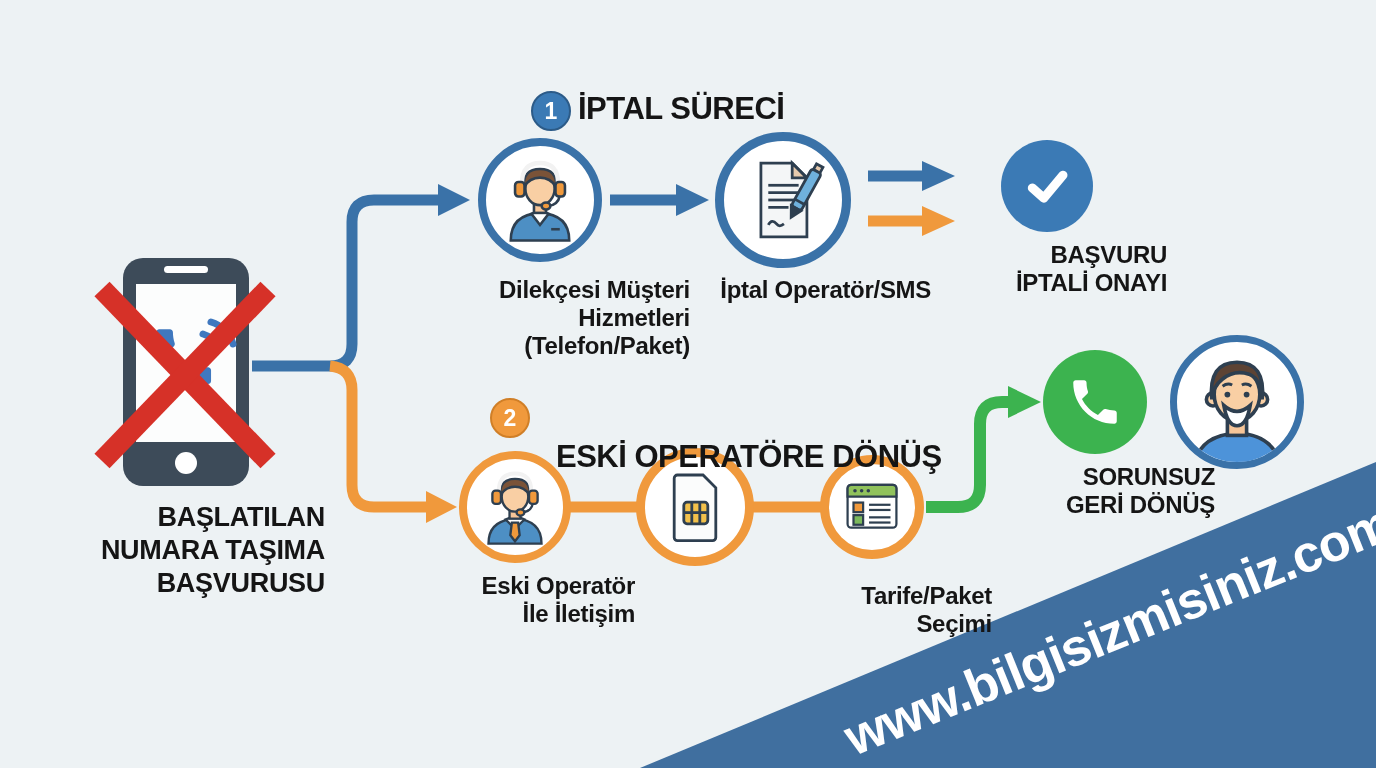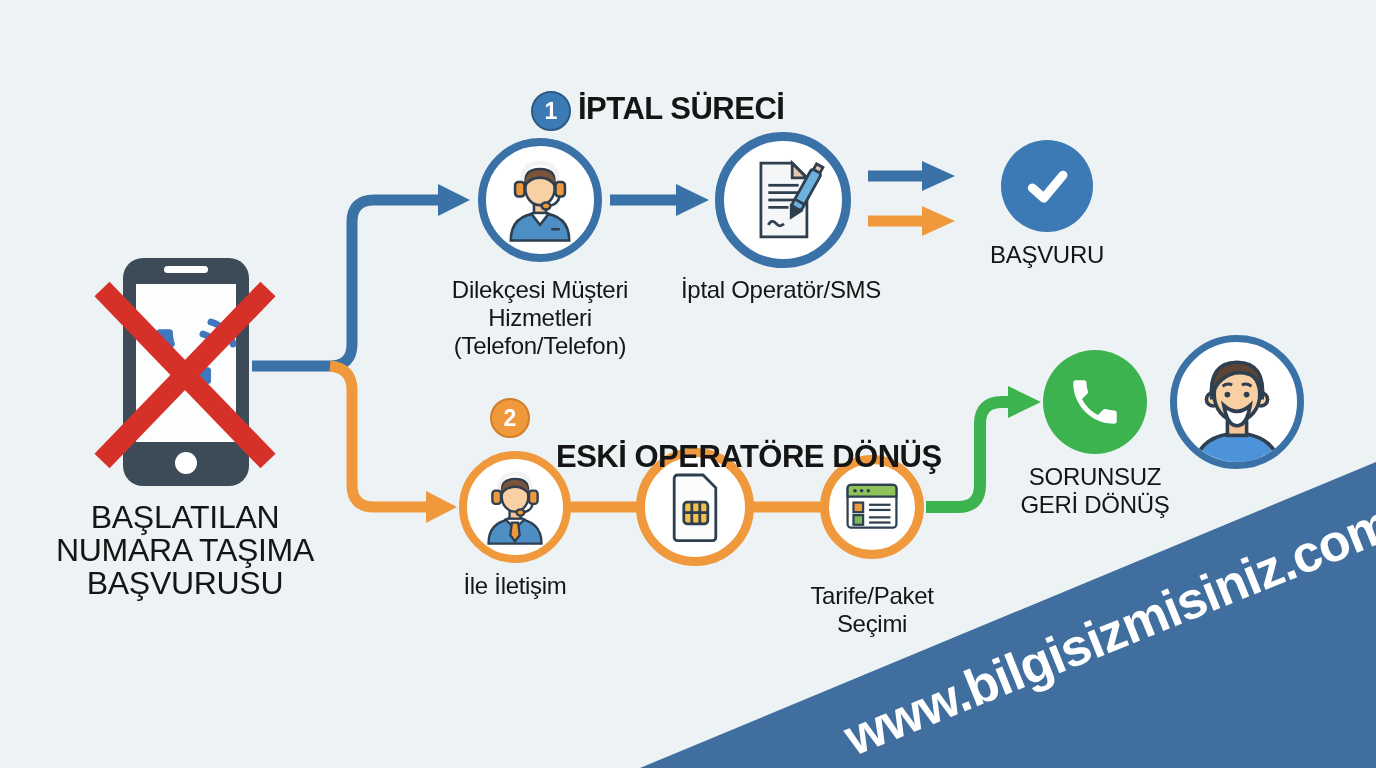--- a/index.html
+++ b/index.html
@@ -30,24 +30,24 @@
     display:flex;align-items:center;justify-content:center;
     color:#fff;font-size:23px;font-weight:700;
   }
   .badge-blue{background:var(--blue-fill);border:2px solid #2c5b88;}
   .badge-orange{background:var(--orange);border:2px solid #d07f27;}
   .title{
     position:absolute;z-index:3;color:var(--ink);font-weight:700;
     font-size:31px;letter-spacing:-0.5px;line-height:40px;white-space:nowrap;
   }
   .lbl{
-    position:absolute;z-index:3;color:var(--ink);font-weight:400;
-    font-size:24px;line-height:28px;text-align:center;letter-spacing:-0.3px;
-  }
-  .lbl-big{font-size:32px;line-height:33px;}
+    position:absolute;z-index:3;color:var(--ink);font-weight:700;
+    font-size:24px;line-height:28px;text-align:right;letter-spacing:-0.3px;
+  }
+  .lbl-big{font-size:27px;line-height:33px;}
   #watermark{
     position:absolute;left:1118px;top:630px;z-index:4;
     transform:translate(-50%,-50%) rotate(-22deg);
     color:#fff;font-size:52px;font-weight:700;white-space:nowrap;letter-spacing:-1px;
   }
   .avatar-node{overflow:hidden;}
 </style>
 </head>
 <body>
 
@@ -219,30 +219,32 @@
         <circle cx="42" cy="38" r="2.4" fill="var(--outline)" stroke="none"></circle>
         <circle cx="58" cy="38" r="2.4" fill="var(--outline)" stroke="none"></circle>
         <path d="M39 47 Q50 57 61 47 Q58 64 50 64 Q42 64 39 47 Z" fill="#fff"></path>
       </g>
     </svg>
   </div>
 
   <div class="lbl" style="left:390px;top:276px;width:300px;">
     <div>Dilekçesi Müşteri</div>
     <div>Hizmetleri</div>
-    <div>(Telefon/Telefon)</div>
+    <div>(Telefon/Paket)</div>
   </div>
   <div class="lbl" style="left:631px;top:276px;width:300px;">
     <div>İptal Operatör/SMS</div>
   </div>
   <div class="lbl" style="left:927px;top:241px;width:240px;">
     <div>BAŞVURU</div>
+    <div>İPTALİ ONAYI</div>
   </div>
 
   <div class="lbl" style="left:395px;top:572px;width:240px;">
+    <div>Eski Operatör</div>
     <div>İle İletişim</div>
   </div>
   <div class="lbl" style="left:752px;top:572px;width:240px;margin-top:10px;">
     <div>Tarife/Paket</div>
     <div>Seçimi</div>
   </div>
   <div class="lbl" style="left:975px;top:463px;width:240px;">
     <div>SORUNSUZ</div>
     <div>GERİ DÖNÜŞ</div>
   </div>

